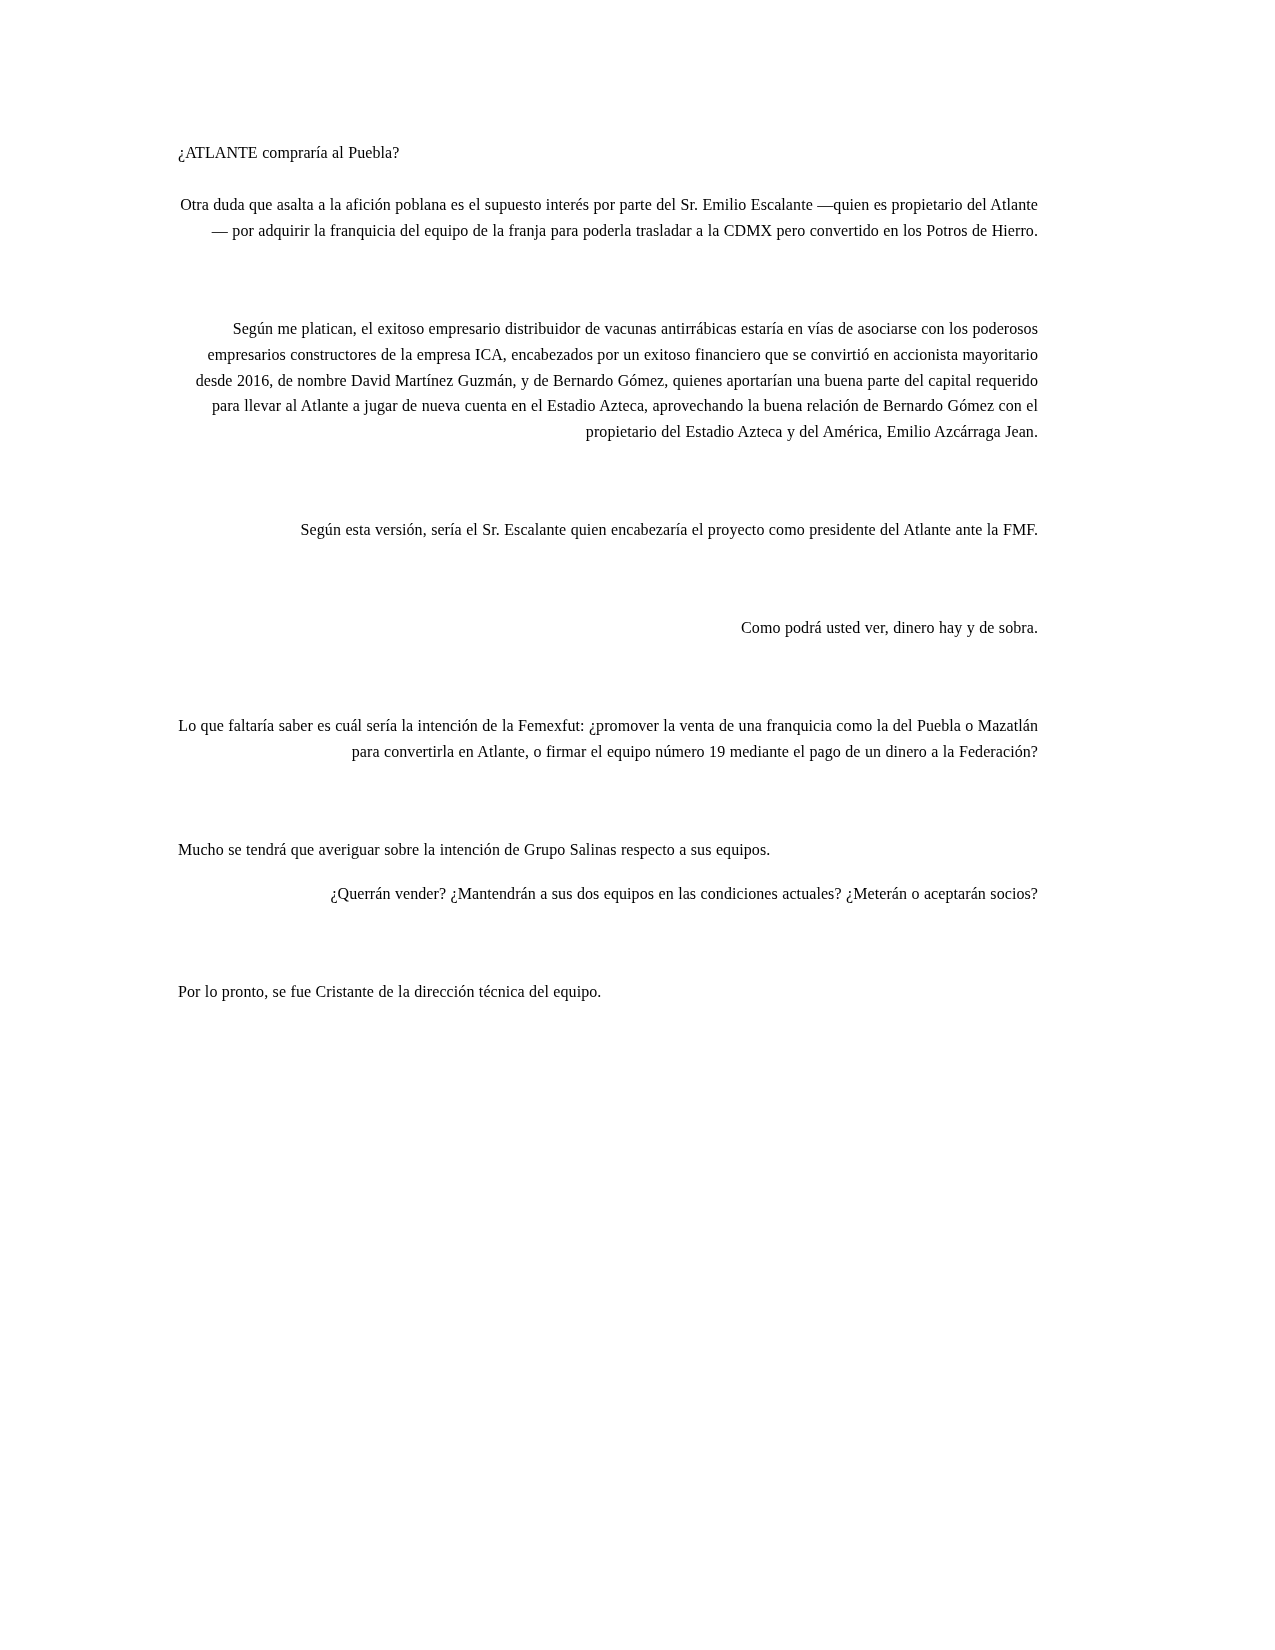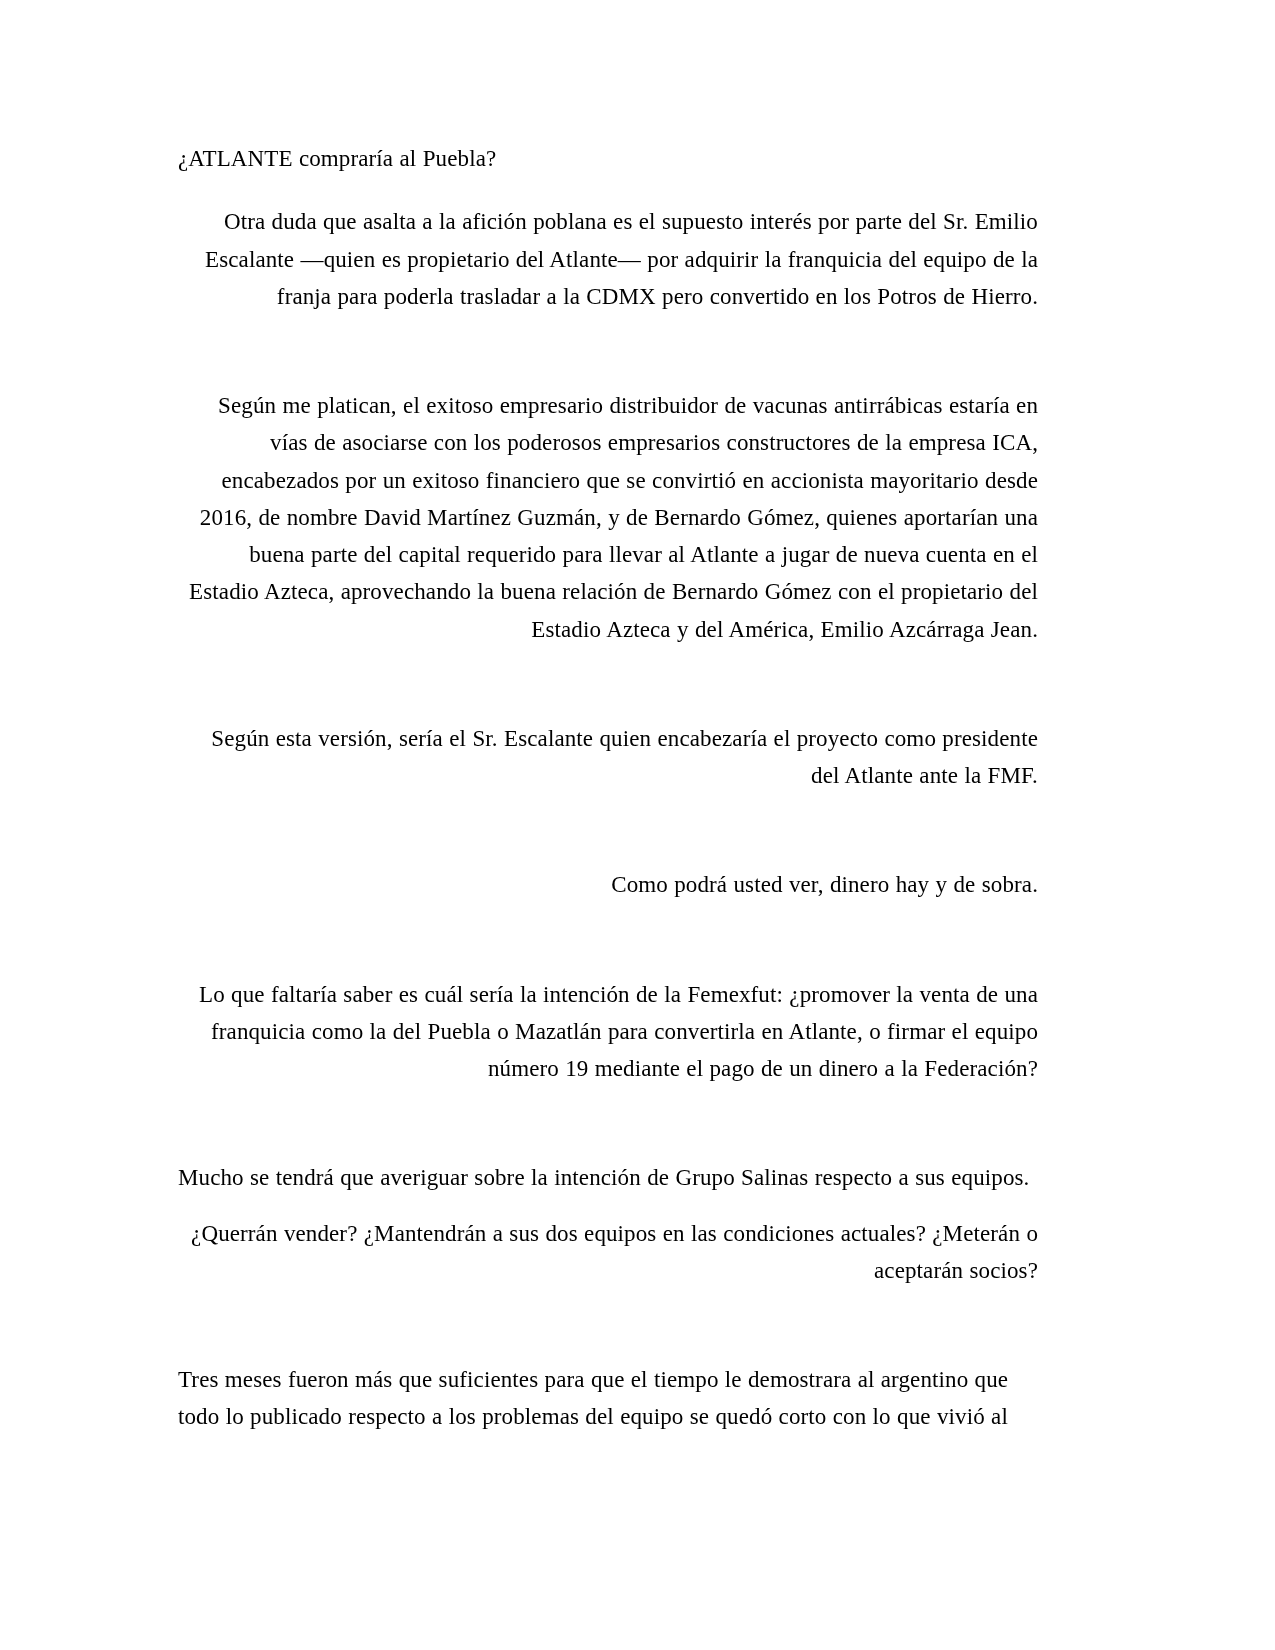--- a/index.html
+++ b/index.html
@@ -18,21 +18,21 @@
     width: 1275px;
     min-height: 1650px;
     background: #ffffff;
     box-sizing: border-box;
     padding: 140px 178px 60px 178px;
   }
   .doc-body {
     width: 860px;
   }
   .para {
-    font-size: 23px;
+    font-size: 16px;
     line-height: 1.62;
     text-align: left;
     margin: 0 0 26px 0;
     letter-spacing: 0.005em;
     word-spacing: 0.02em;
   }
   .para.gap-large {
     margin-bottom: 72px;
     text-align: right;
   }
@@ -60,17 +60,17 @@
 
     <p class="para gap-large">Como podrá usted ver, dinero hay y de sobra.</p>
 
     <p class="para gap-large">Lo que faltaría saber es cuál sería la intención de la Femexfut: ¿promover la venta de una franquicia como la del Puebla o Mazatlán para convertirla en Atlante, o firmar el equipo número 19 mediante el pago de un dinero a la Federación?</p>
 
     <p class="para gap-tiny">Mucho se tendrá que averiguar sobre la intención de Grupo Salinas respecto a sus equipos.</p>
 
     <p class="para gap-large">¿Querrán vender? ¿Mantendrán a sus dos equipos en las condiciones actuales? ¿Meterán o aceptarán socios?</p>
 
 
+    <p class="para gap-tiny">Por lo pronto, se fue Cristante de la dirección técnica del equipo.</p>
 
-    <p class="para gap-small">Tres meses fueron más que suficientes para que el tiempo le demostrara al argentino que todo lo publicado respecto a los problemas del equipo se quedó corto con lo que vivió al</p>
 
   </div>
 </div>
 
 </body></html>

